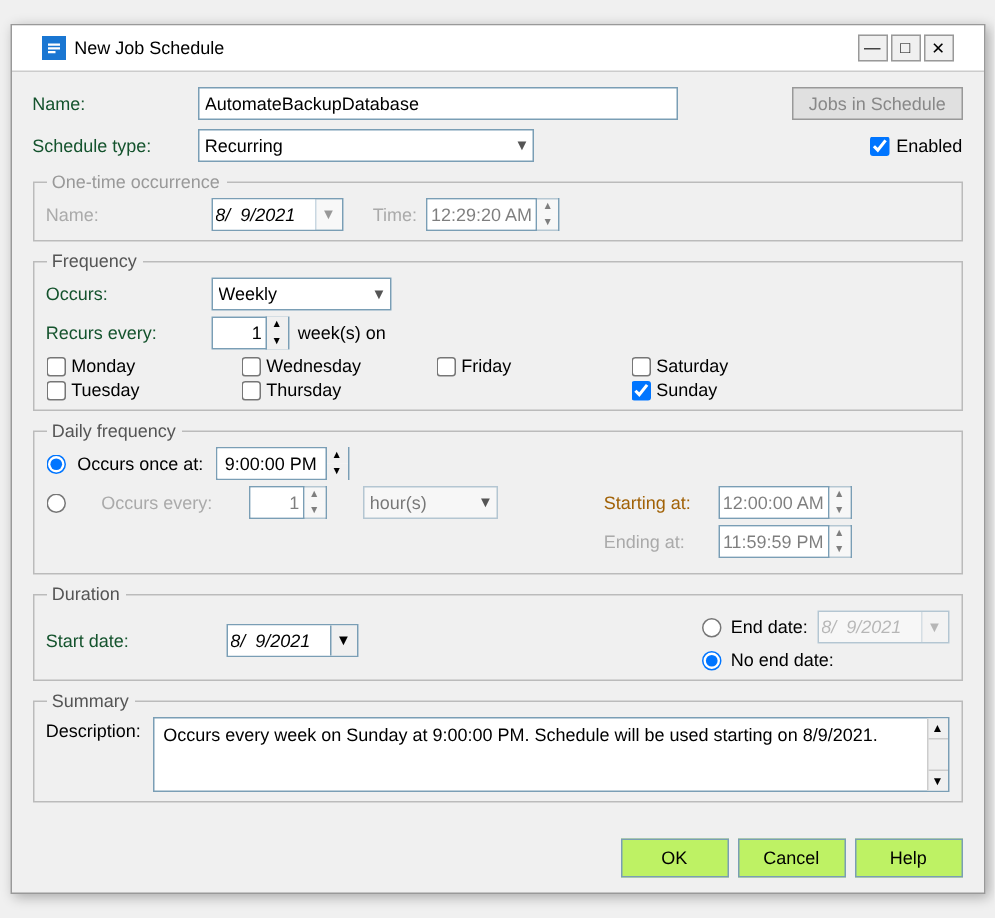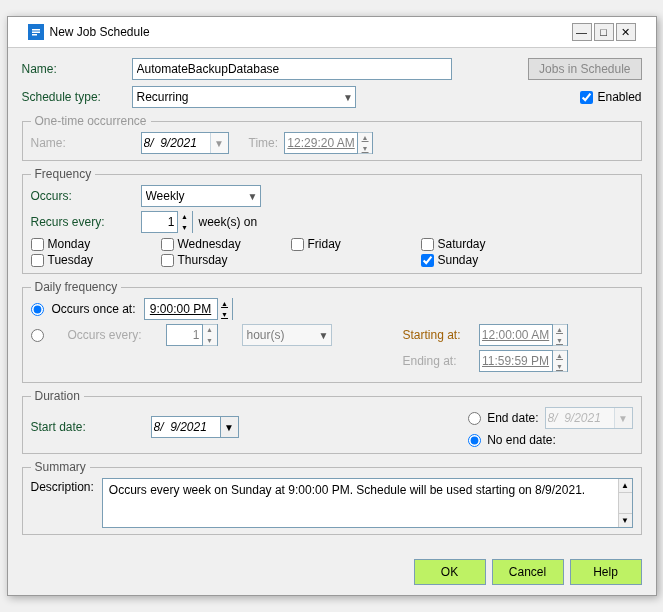--- a/index.html
+++ b/index.html
@@ -23,21 +23,21 @@
     fieldset { border: 1px solid #bbb; margin-bottom: 6px; padding: 4px 8px 6px 8px; }
     legend { font-size: 11px; color: #555; padding: 0 4px; }
     .days-grid { display: grid; grid-template-columns: 130px 130px 130px 130px; gap: 2px 0; margin-top: 4px; }
     .day-item { display: flex; align-items: center; gap: 4px; }
     input[type="checkbox"] { width: 13px; height: 13px; }
     input[type="radio"] { width: 13px; height: 13px; }
     .spinbox { display: inline-flex; align-items: center; border: 1px solid #7a9eb5; background: #fff; height: 22px; }
     .spinbox input { border: none; width: 35px; height: 100%; padding: 0 2px; outline: none; text-align: right; }
     .spinbox-btns { display: flex; flex-direction: column; border-left: 1px solid #7a9eb5; }
     .spinbox-btn { width: 14px; height: 11px; background: #f0f0f0; border: none; cursor: pointer; display: flex; align-items: center; justify-content: center; font-size: 7px; line-height: 1; padding: 0; }
-    .time-spinbox { display: inline-flex; align-items: center; border: 1px solid #7a9eb5; background: #fff; height: 22px; text-decoration: underline; }
+    .time-spinbox { display: inline-flex; align-items: center; border: 1px solid #7a9eb5; background: #fff; height: 22px; }
     .time-spinbox input { border: none; width: 72px; height: 100%; padding: 0 2px; outline: none; text-align: center; }
     .time-spinbox-btns { display: flex; flex-direction: column; border-left: 1px solid #7a9eb5; }
     .dialog-footer { display: flex; justify-content: flex-end; gap: 6px; padding: 6px 14px 10px 14px; }
     .footer-btn { width: 72px; height: 26px; border: 1px solid #7a9eb5; background: #bef264; cursor: pointer; font-size: 12px; }
     .one-time { color: #999; }
     .grayed { color: #aaa; }
     .date-spinbox { display: inline-flex; align-items: center; border: 1px solid #7a9eb5; background: #fff; height: 22px; }
     .date-spinbox input { border: none; width: 58px; height: 100%; padding: 0 2px; outline: none; font-style: italic; }
     .date-cal-btn { width: 18px; height: 100%; background: #f0f0f0; border-left: 1px solid #7a9eb5; display: flex; align-items: center; justify-content: center; cursor: pointer; font-size: 10px; }
     .occurs-row { display: flex; align-items: center; gap: 8px; margin-bottom: 4px; }

